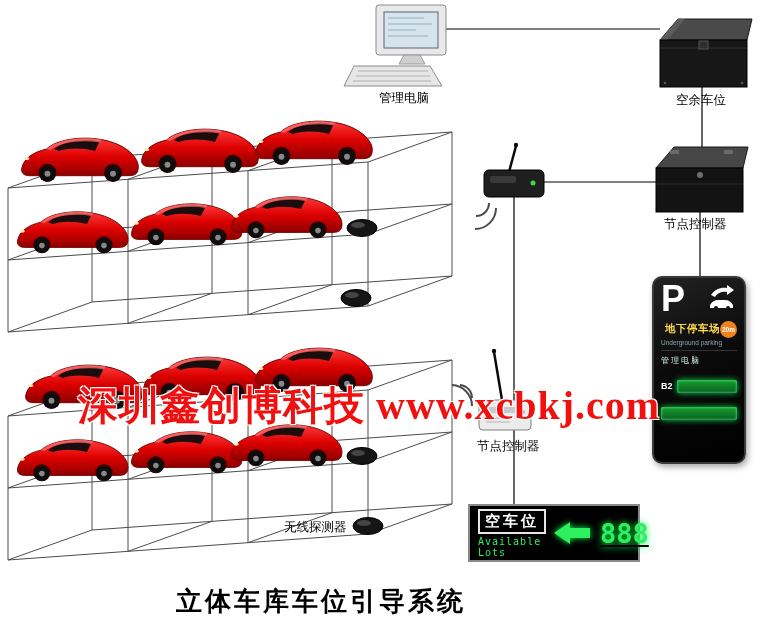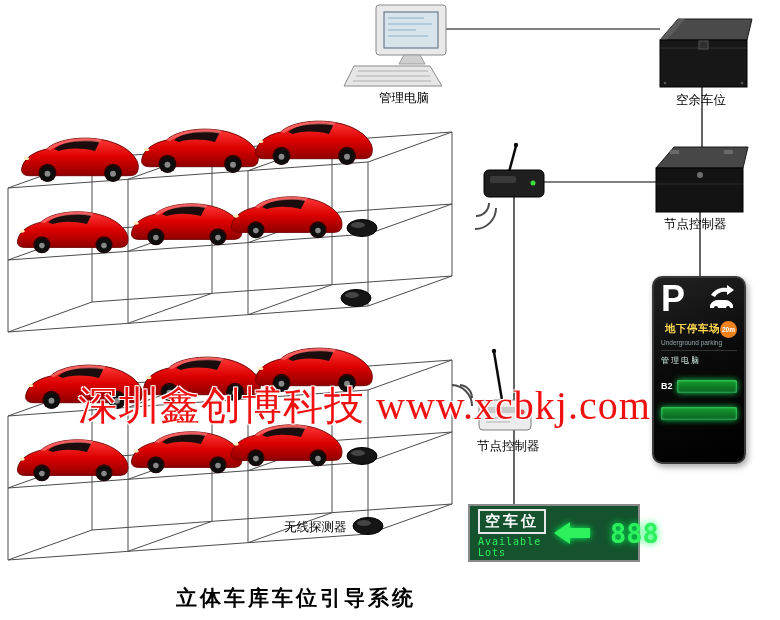--- a/index.html
+++ b/index.html
@@ -23,34 +23,34 @@
   .sign-en{font-size:6.5px;color:#93a7ac;margin:1px 0 2px;}
   .sign-div{border-top:1px solid #333;margin:2px 0;}
   .sign-spaces{font-size:8px;color:#cfeee0;letter-spacing:2px;margin-top:2px;}
   .led-row{display:flex;align-items:center;gap:4px;margin-top:14px;}
   .b2{font-size:9px;font-weight:bold;color:#fff;}
   .led{height:13px;flex:1;background:linear-gradient(#17a02e,#0a5c22);border-radius:2px;
        box-shadow:0 0 6px #14d052,inset 0 0 3px #54ff8e;}
 
   
   .lots{position:absolute;left:468px;top:504px;width:172px;height:58px;box-sizing:border-box;
-        background:#14532d;border:2px solid #8a8a8a;display:flex;align-items:center;
+        background:#000000;border:2px solid #8a8a8a;display:flex;align-items:center;
         padding:5px 8px;gap:8px;z-index:12;}
   .lots-left{display:flex;flex-direction:column;align-items:center;gap:2px;}
   .lots-cn{border:2px solid #e6e6e6;padding:1px 5px;font-size:15px;font-weight:bold;
            letter-spacing:3px;color:#fff;white-space:nowrap;}
   .lots-en{font-size:10px;color:#2cf05c;font-family:"DejaVu Sans Mono",monospace;letter-spacing:1px;}
-  .lots-right{display:flex;align-items:center;gap:20px;flex:1;justify-content:flex-start;}
+  .lots-right{display:flex;align-items:center;gap:10px;flex:1;justify-content:flex-start;text-decoration:underline;}
   .count{font-size:27px;font-weight:bold;color:#2cf05c;font-family:"DejaVu Sans Mono",monospace;
          text-shadow:0 0 7px #0f5;}
 
-  .watermark{position:absolute;left:78px;top:378px;font-size:40px;font-weight:normal;color:#f01010;
+  .watermark{position:absolute;left:78px;top:378px;font-size:40px;font-weight:bold;color:#f01010;
              font-family:"Liberation Serif",serif;white-space:nowrap;letter-spacing:1px;z-index:30;
              text-shadow:-1px -1px 0 #fff,1px -1px 0 #fff,-1px 1px 0 #fff,1px 1px 0 #fff;}
-  .title{position:absolute;left:176px;top:584px;font-size:21px;font-weight:bold;color:#000;
+  .title{position:absolute;left:176px;top:584px;font-size:26px;font-weight:bold;color:#000;
          letter-spacing:3px;z-index:10;}
 </style>
 </head>
 <body>
 
 <div class="canvas">
 
   <svg class="diagram-svg" width="780" height="620" viewBox="0 0 780 620">
     <defs>
       <linearGradient id="carG" x1="0" y1="0" x2="0" y2="1">

